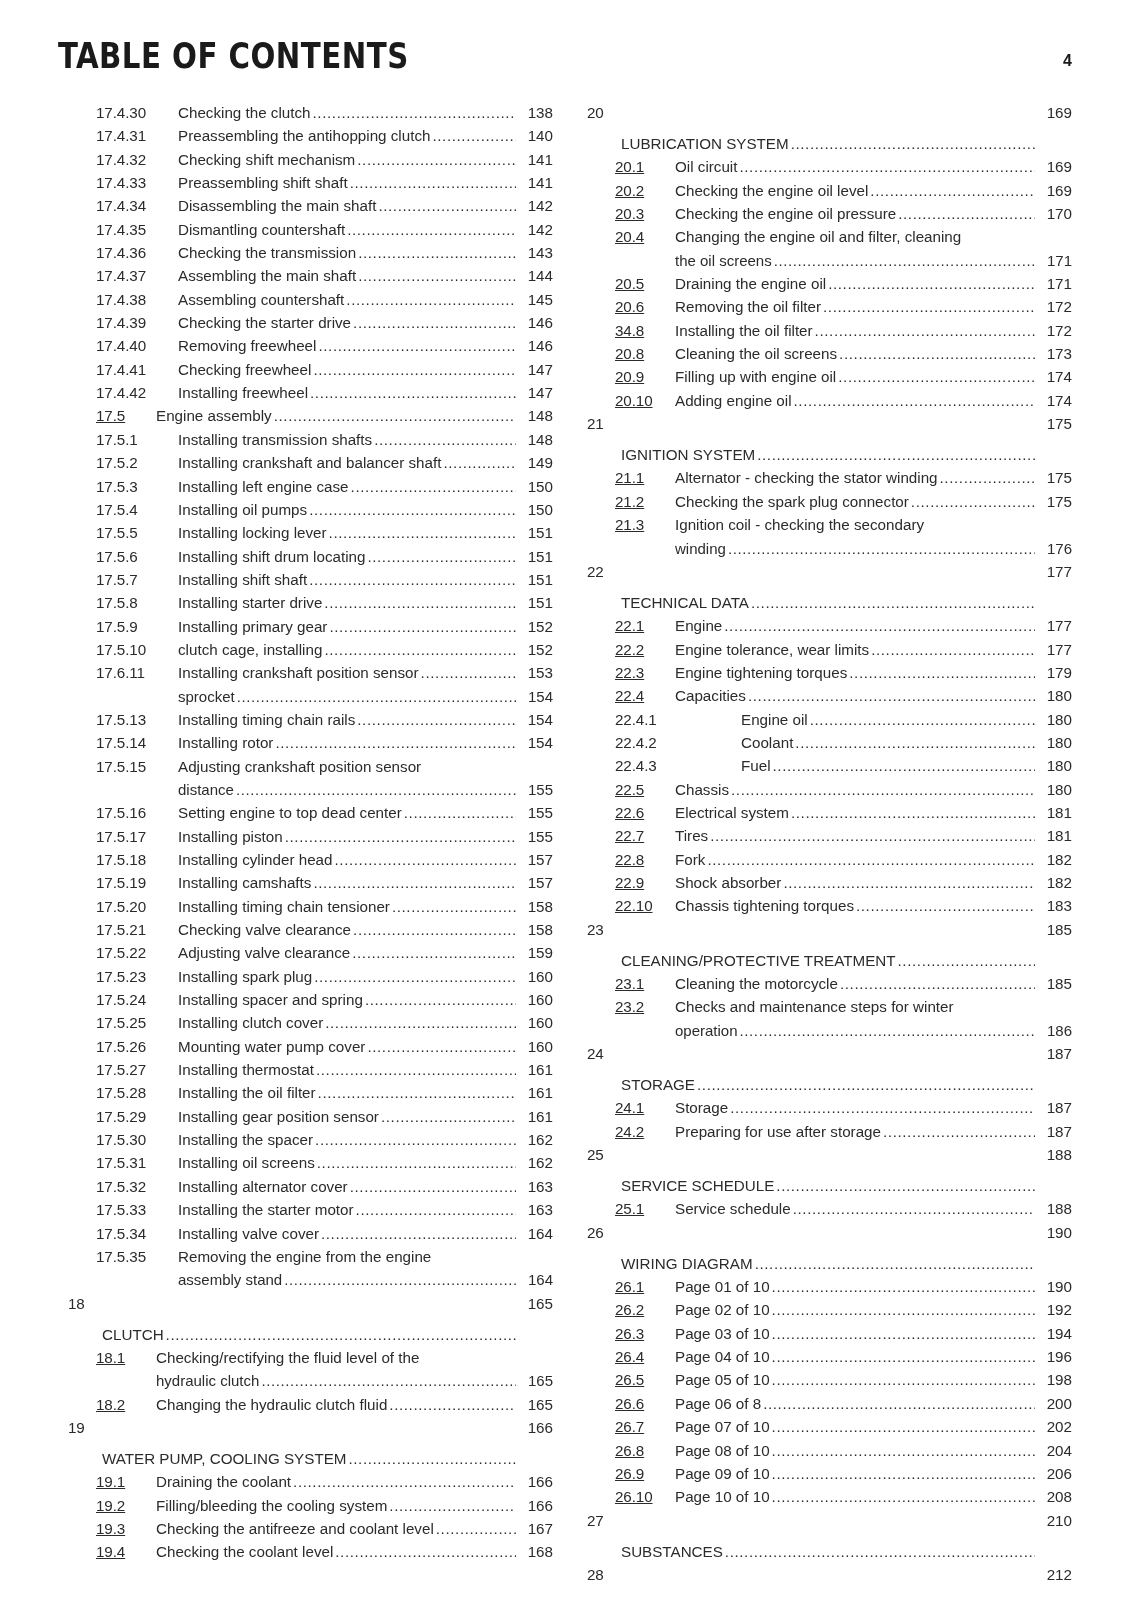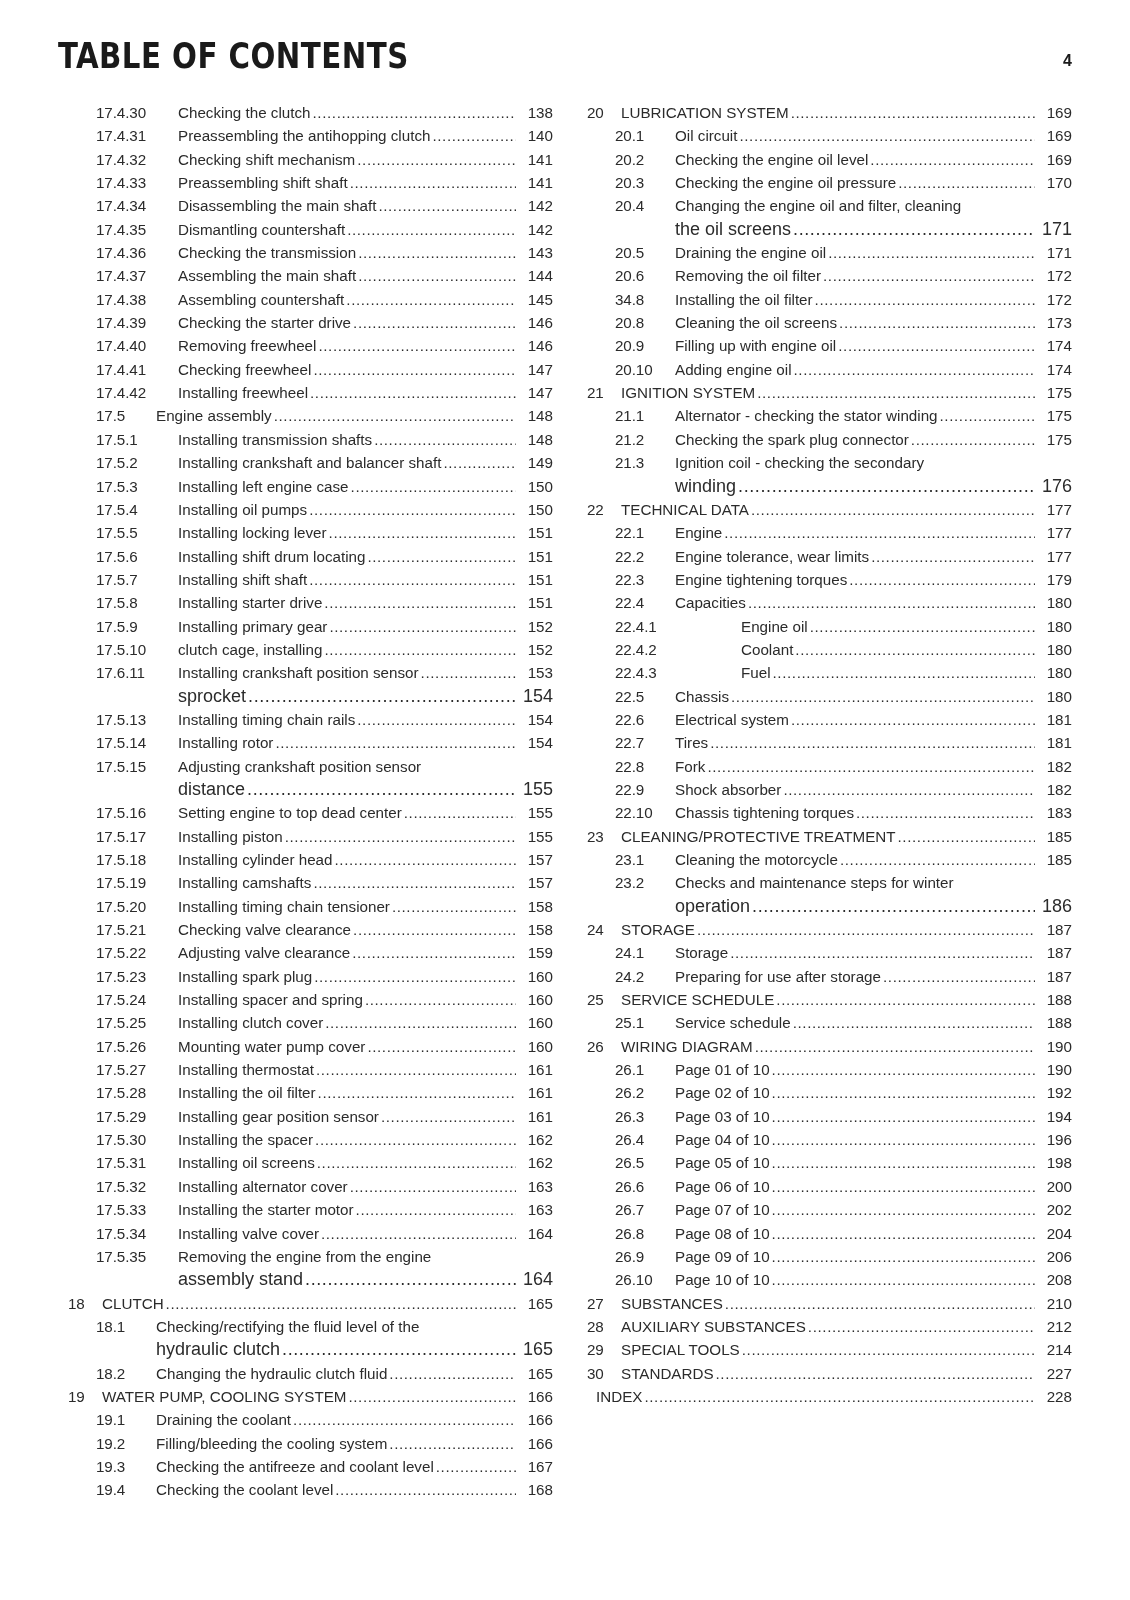--- a/index.html
+++ b/index.html
@@ -101,37 +101,37 @@
   }
   .toc-page {
     flex: 0 0 auto;
     text-align: right;
     width: 34px;
     white-space: nowrap;
   }
 
   
   .lv1 > .toc-num { width: 34px; margin-left: 10px; }
-  .lv1 > .toc-mid { margin-left: 0px; }
-
-  .lv2 > .toc-num { width: 60px; margin-left: 38px; }
+  .lv1 > .toc-mid { margin-left: 0px; margin-top: 31px; }
+
+  .lv2 > .toc-num { width: 60px; margin-left: 38px; text-decoration: underline; }
 
   .lv3 > .toc-num { width: 82px; margin-left: 38px; }
 
   .lv4 > .toc-num { width: 82px; margin-left: 38px; }
   .lv4 > .toc-mid { padding-left: 44px; }
 
   .lvindex > .toc-num { width: 0px; margin-left: 10px; }
   .lvindex > .toc-mid { margin-left: 9px; }
 
   
   .cont-row {
     display: flex;
     align-items: flex-start;
-    font-size: 18px;
+    font-size: 15px;
     line-height: 23.35px;
     color: #2b2b2b;
   }
   .cont-row > .toc-num { flex: 0 0 auto; }
   .lv2.cont-row > .toc-num { width: 60px; margin-left: 38px; }
   .lv3.cont-row > .toc-num { width: 82px; margin-left: 38px; }
 </style>
 </head>
 <body>
 
@@ -984,21 +984,21 @@
           <span class="toc-num">26.5</span>
           <span class="toc-mid">
             <span class="toc-title">Page 05 of 10</span>
             <span class="dots">........................................................................................................................</span>
           </span>
           <span class="toc-page">198</span>
         </div>
         <div class="toc-row lv2">
           <span class="toc-num">26.6</span>
           <span class="toc-mid">
-            <span class="toc-title">Page 06 of 10</span>
+            <span class="toc-title">Page 06 of 8</span>
             <span class="dots">........................................................................................................................</span>
           </span>
           <span class="toc-page">200</span>
         </div>
         <div class="toc-row lv2">
           <span class="toc-num">26.7</span>
           <span class="toc-mid">
             <span class="toc-title">Page 07 of 10</span>
             <span class="dots">........................................................................................................................</span>
           </span>

